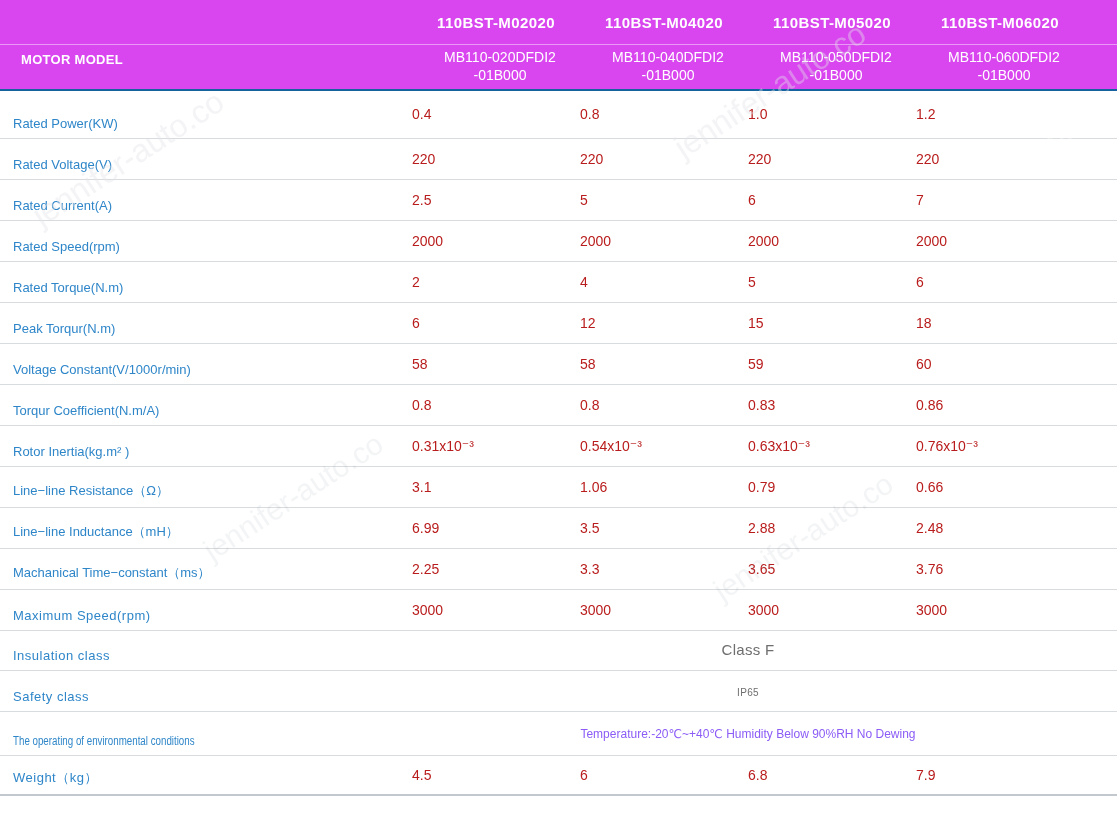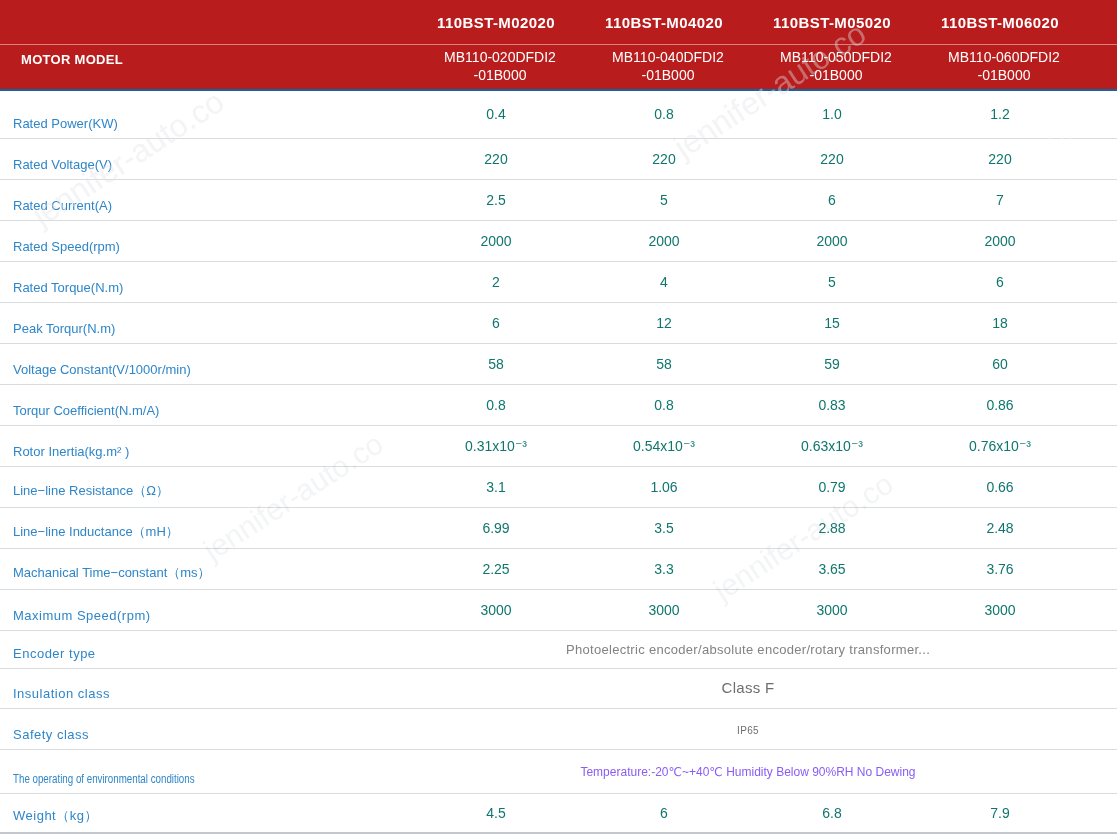--- a/index.html
+++ b/index.html
@@ -14,21 +14,21 @@
     width:1117px;
     border-collapse:collapse;
     table-layout:fixed;
   }
   col.c-label{width:412px;}
   col.c-val{width:168px;}
   col.c-fill{width:33px;}
 
   
   thead th{
-    background:#b91c1c;
+    background:#d946ef;
     color:#fff;
     font-weight:normal;
     padding:0;
     vertical-align:middle;
   }
   tr.head-models th{
     height:44px;
     border-bottom:1px solid rgba(255,255,255,0.45);
     font-weight:bold;
     font-size:15px;
@@ -64,22 +64,22 @@
   tr.h44{height:44px;}
   td.label{
     vertical-align:bottom;
     padding:8px 0 7px 13px;
     color:#2e86c9;
     font-size:13px;
   }
   td.label .lsp{letter-spacing:.5px;}
   td.value{
     vertical-align:middle;
-    text-align:center;
-    color:#0f766e;
+    text-align:left;
+    color:#b91c1c;
     font-size:14px;
   }
   td.span-cell{
     vertical-align:middle;
     text-align:center;
   }
   .span-encoder{color:#828282;font-size:13px;letter-spacing:.3px;}
   .span-classf{color:#6e6e6e;font-size:15px;letter-spacing:.3px;}
   .span-ip{color:#6e6e6e;font-size:10px;letter-spacing:.3px;}
   .span-temp{color:#8b5cf6;font-size:12px;}
@@ -267,25 +267,20 @@
 
       <tr>
         <td class="label"><span class="lsp">Maximum Speed(rpm)</span></td>
         <td class="value">3000</td>
         <td class="value">3000</td>
         <td class="value">3000</td>
         <td class="value">3000</td>
         <td></td>
       </tr>
 
-      <tr class="h38">
-        <td class="label"><span class="lsp">Encoder type</span></td>
-        <td class="span-cell" colspan="4"><span class="span-encoder">Photoelectric encoder/absolute encoder/rotary transformer...</span></td>
-        <td></td>
-      </tr>
 
       <tr class="h40">
         <td class="label"><span class="lsp">Insulation class</span></td>
         <td class="span-cell" colspan="4"><span class="span-classf">Class F</span></td>
         <td></td>
       </tr>
 
       <tr>
         <td class="label"><span class="lsp">Safety class</span></td>
         <td class="span-cell" colspan="4"><span class="span-ip">IP65</span></td>

